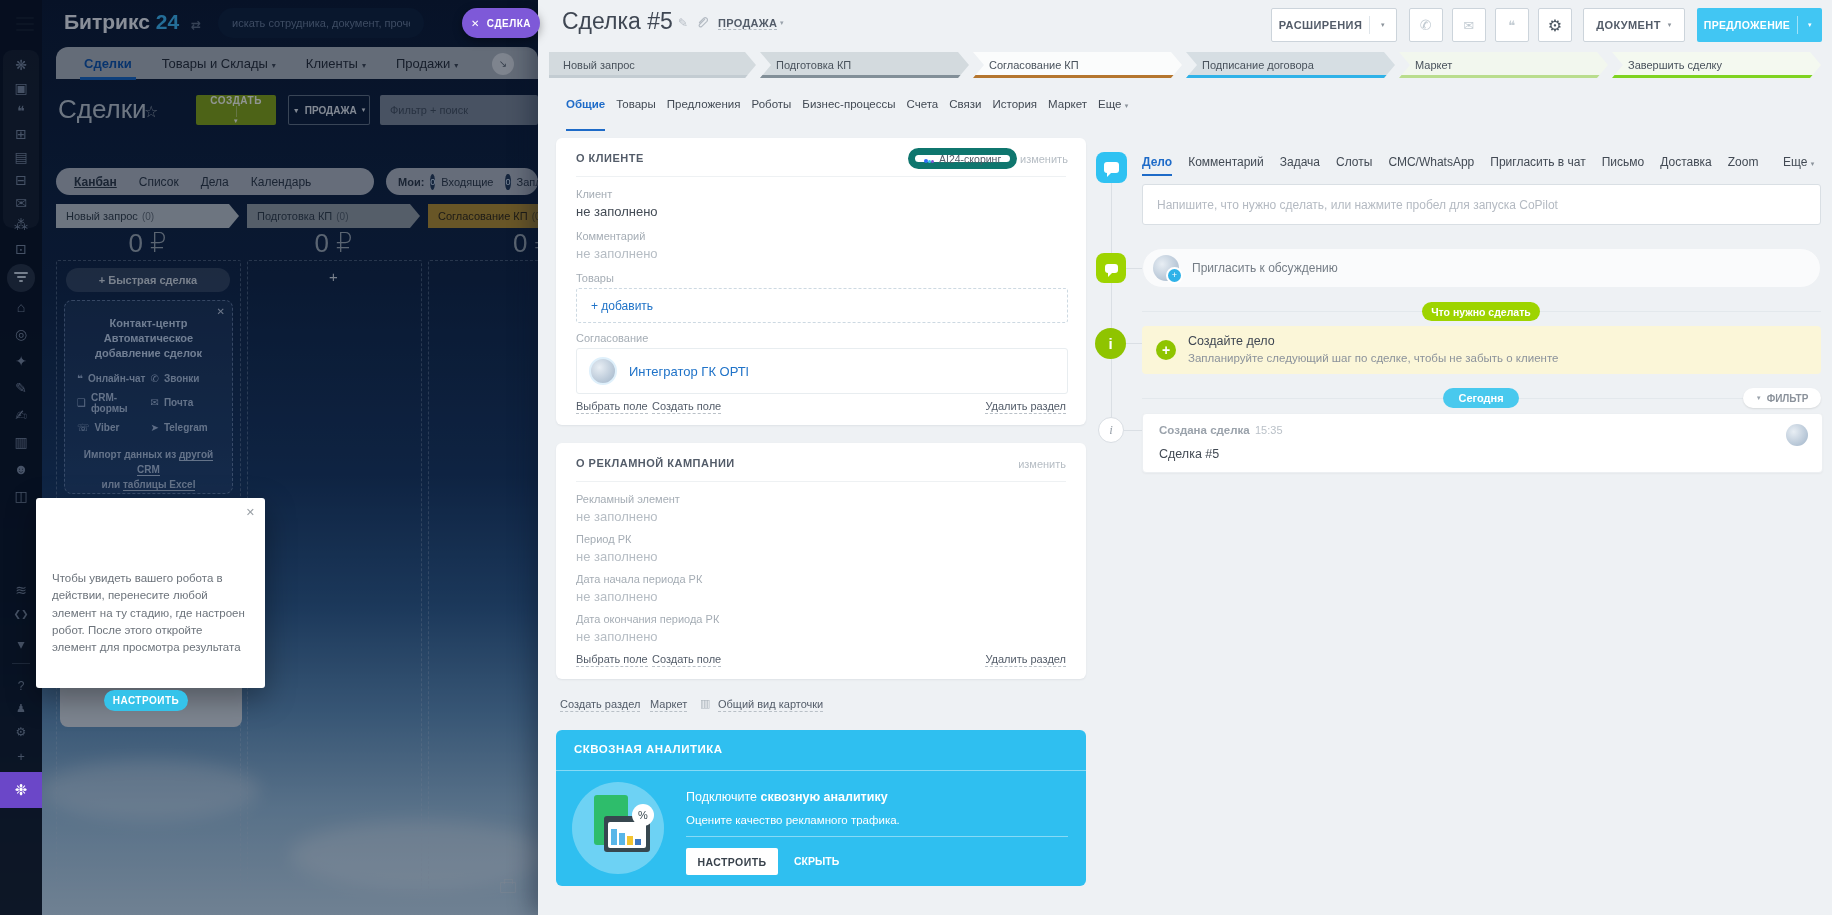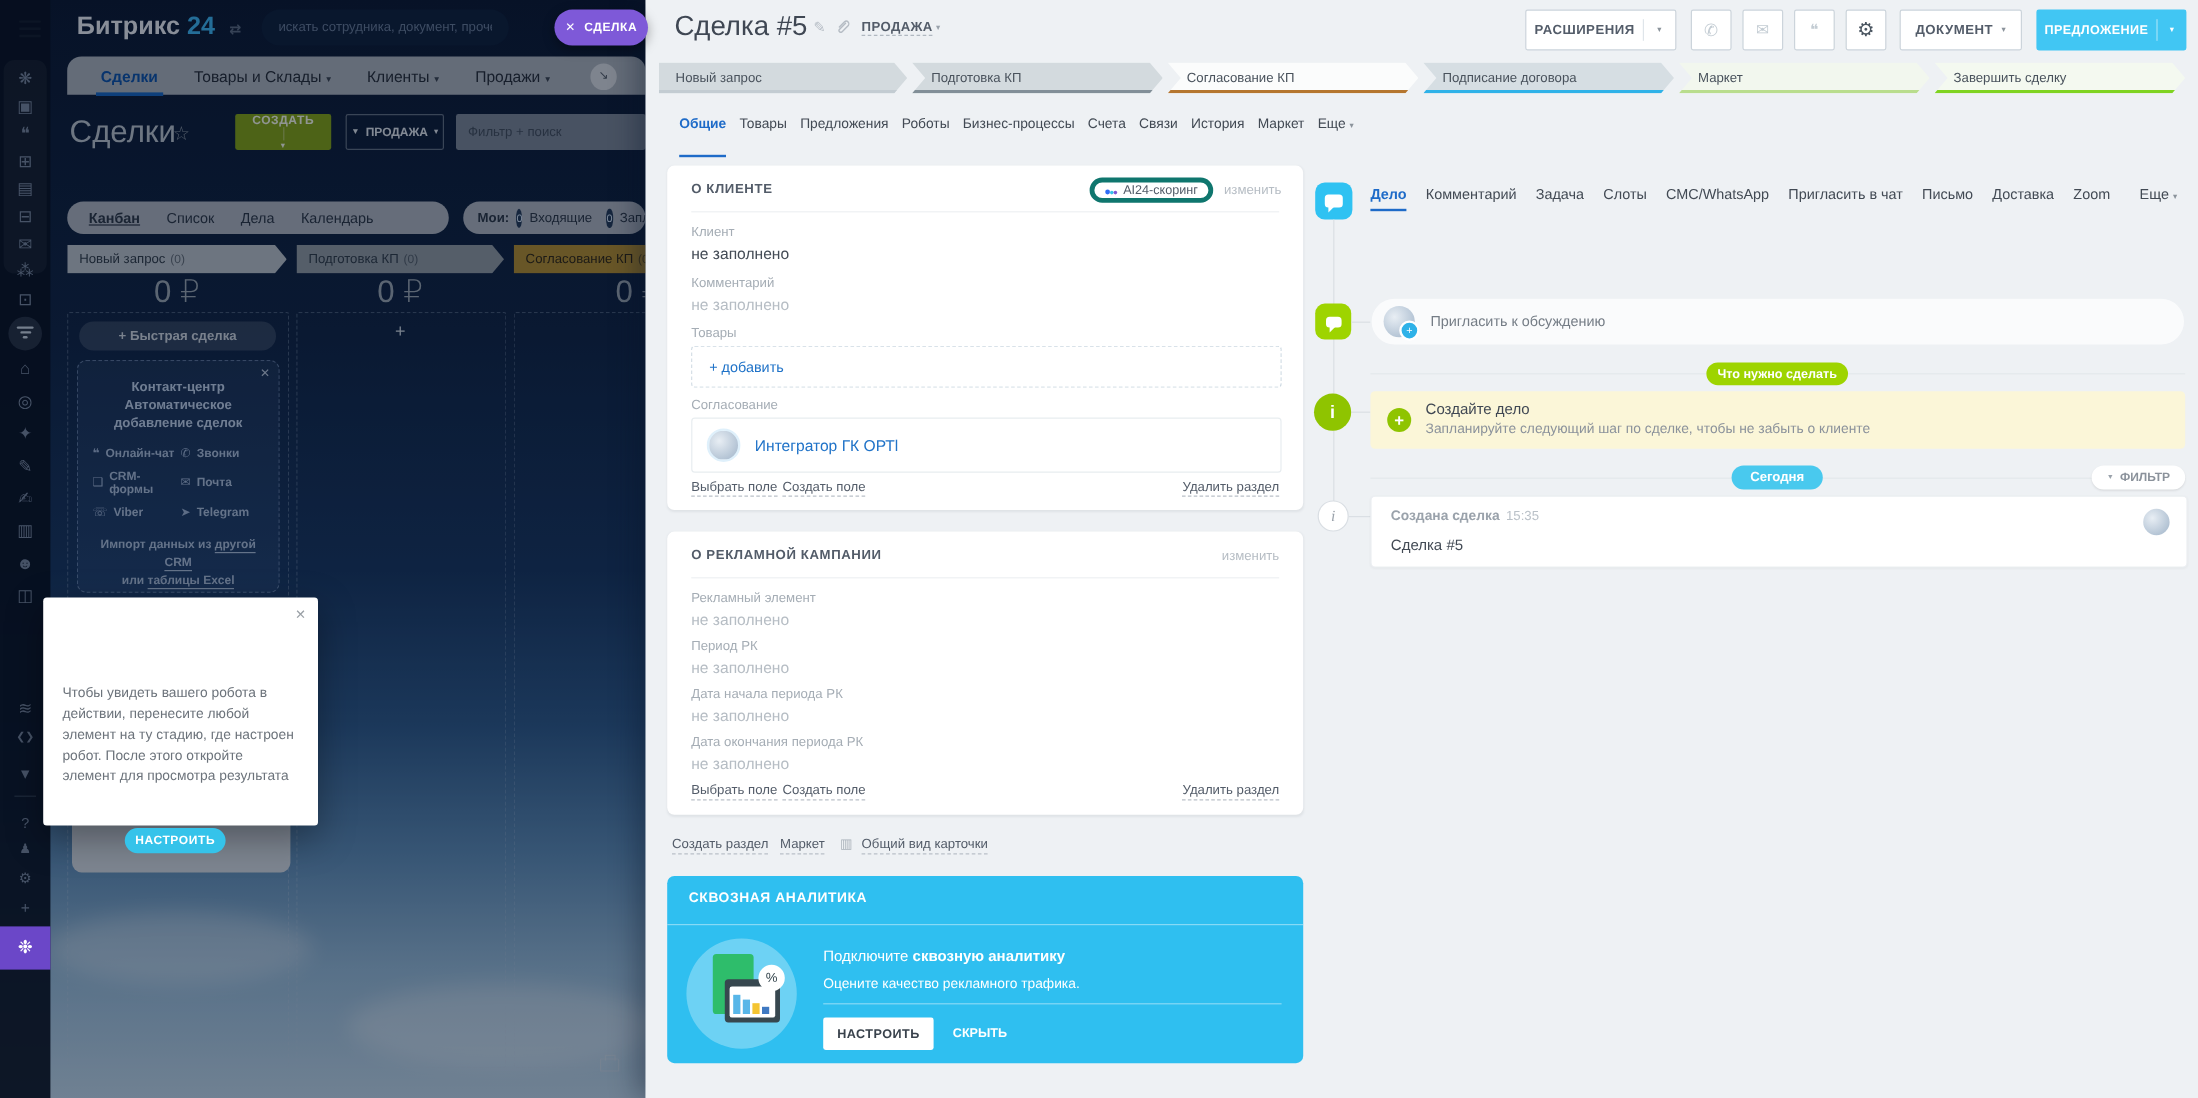--- a/index.html
+++ b/index.html
@@ -92,21 +92,21 @@
   .edl{font-size:11px;color:#b6bdc4;}
   .flabel{font-size:11px;color:#a5adb5;}
   .fval{font-size:13px;color:#434b55;}
   .fval.empty{color:#b6bdc4;}
   .hr{height:1px;background:#eef1f3;}
   .addbox{border:1px dashed #cdd9e2;border-radius:3px;display:flex;align-items:center;}
   .bluelink{font-size:12px;color:#2073c8;}
   .respbox{border:1px solid #e8edf0;border-radius:3px;display:flex;align-items:center;background:#fff;}
   .ava{border-radius:50%;background:radial-gradient(circle at 35% 35%,#e8eef4,#9fb3c8);}
   .dul{font-size:11px;color:#535c69;border-bottom:1px dashed #b9c0c7;padding-bottom:1px;}
-  .aipill{border:4px solid #0f766e;border-radius:11px;height:21px;display:flex;align-items:center;gap:5px;
+  .aipill{border:7px solid #0f766e;border-radius:11px;height:21px;display:flex;align-items:center;gap:5px;
           padding:0 9px;font-size:10.5px;color:#535c69;box-sizing:border-box;}
   .dot{border-radius:50%;display:inline-block;}
   .banner{background:#2fbff0;border-radius:6px;color:#fff;overflow:hidden;}
   .bdiv{background:rgba(255,255,255,.42);height:1px;}
   .illo{border-radius:50%;background:rgba(255,255,255,.3);}
   .wbtn{background:#fff;border-radius:2px;color:#39424c;font-size:10.5px;font-weight:bold;letter-spacing:.4px;
         display:flex;align-items:center;justify-content:center;}
   
   .launch{border-radius:8px;background:#2fc2f2;display:flex;align-items:center;justify-content:center;}
   .launch.green{background:#9ed400;}
@@ -442,20 +442,23 @@
     <span>Слоты</span>
     <span>СМС/WhatsApp</span>
     <span>Пригласить в чат</span>
     <span>Письмо</span>
     <span>Доставка</span>
     <span>Zoom</span>
   </div>
   <span class="a" style="left:1245px;top:155px;font-size:12px;color:#424a54;">
     <span>Еще</span> <span style="font-size:7px;color:#8b939b;">▾</span>
   </span>
+  <div class="a tlin" style="left:604px;top:184px;width:679px;height:41px;">
+    <input placeholder="Напишите, что нужно сделать, или нажмите пробел для запуска CoPilot" style="">
+  </div>
 
   <div class="a tline" style="left:573px;top:183px;width:1px;height:247px;"></div>
 
   <div class="a launch green" style="left:558px;top:253px;width:30px;height:30px;">
       <span class="bub" style="width:13px;height:9px;"></span>
     </div>
   <div class="a tline" style="left:588px;top:268px;width:16px;height:1px;"></div>
   <div class="a invrow" style="left:604px;top:248px;width:679px;height:40px;">
     <span class="ava" style="width:26px;height:26px;margin-left:10px;position:relative;">
       <span style="position:absolute;right:-4px;bottom:-3px;width:13px;height:13px;border-radius:50%;background:#2fb2e8;border:2px solid #fff;color:#fff;font-size:9px;line-height:13px;text-align:center;">+</span>

